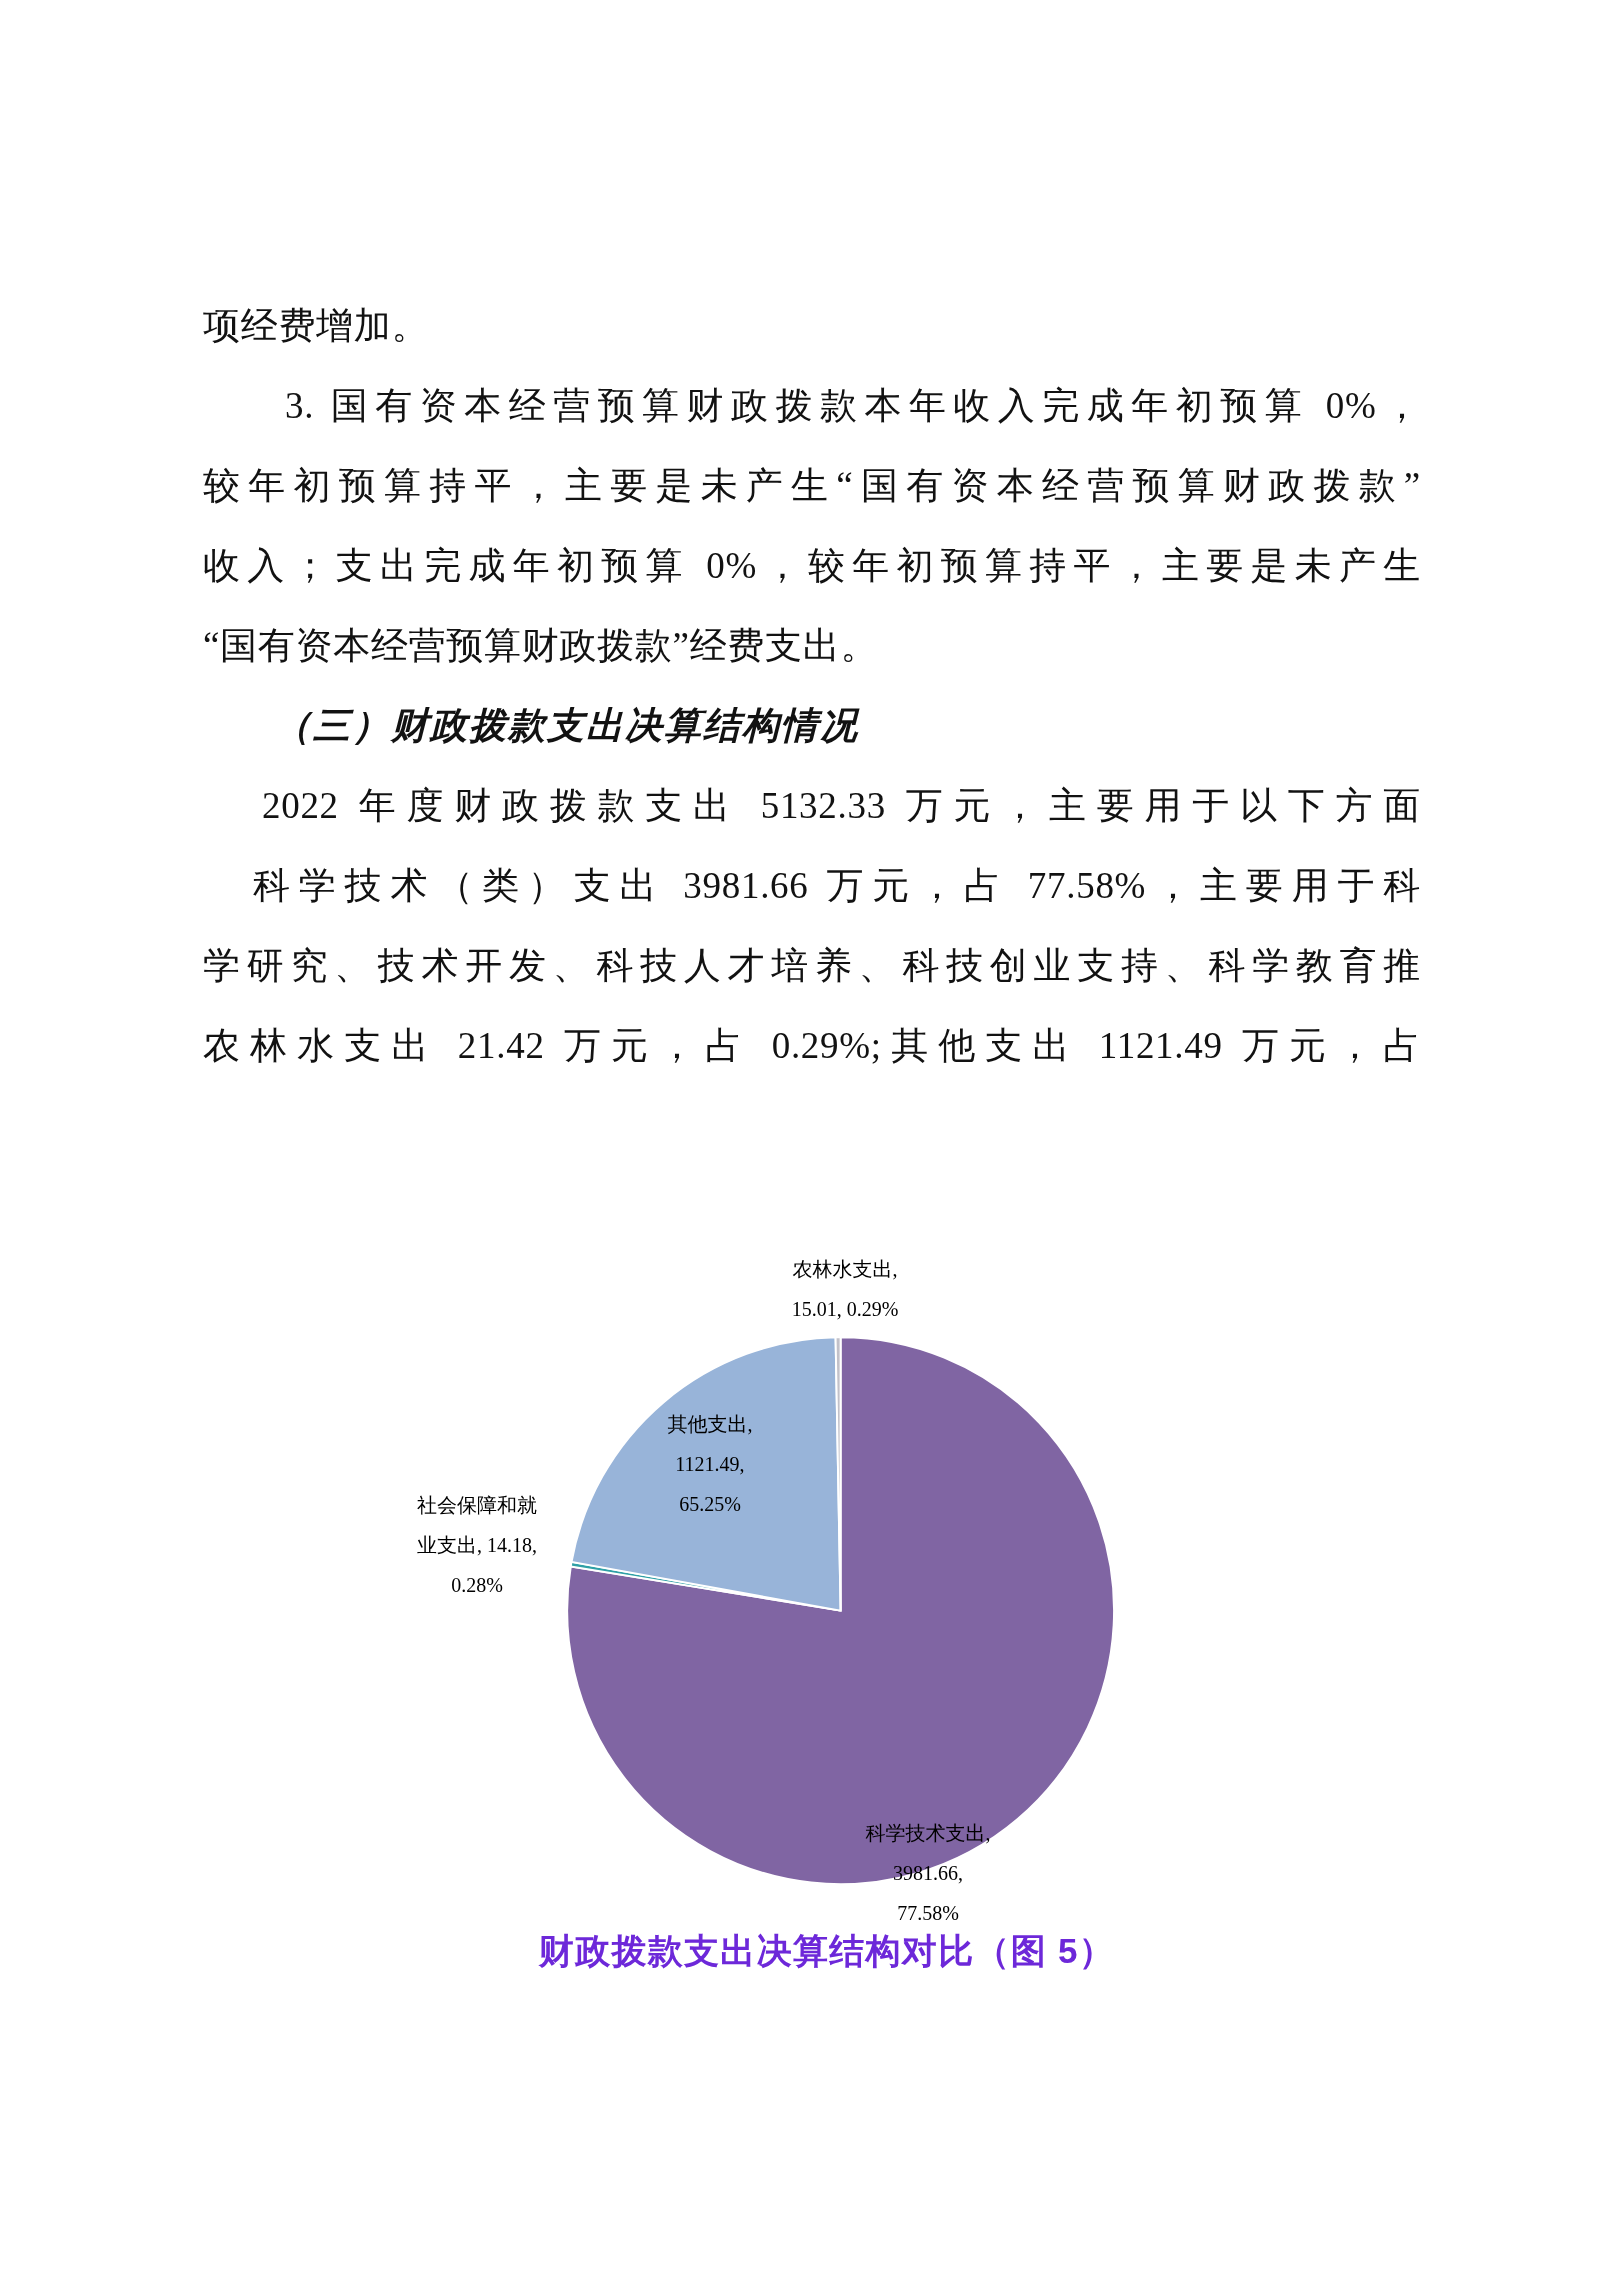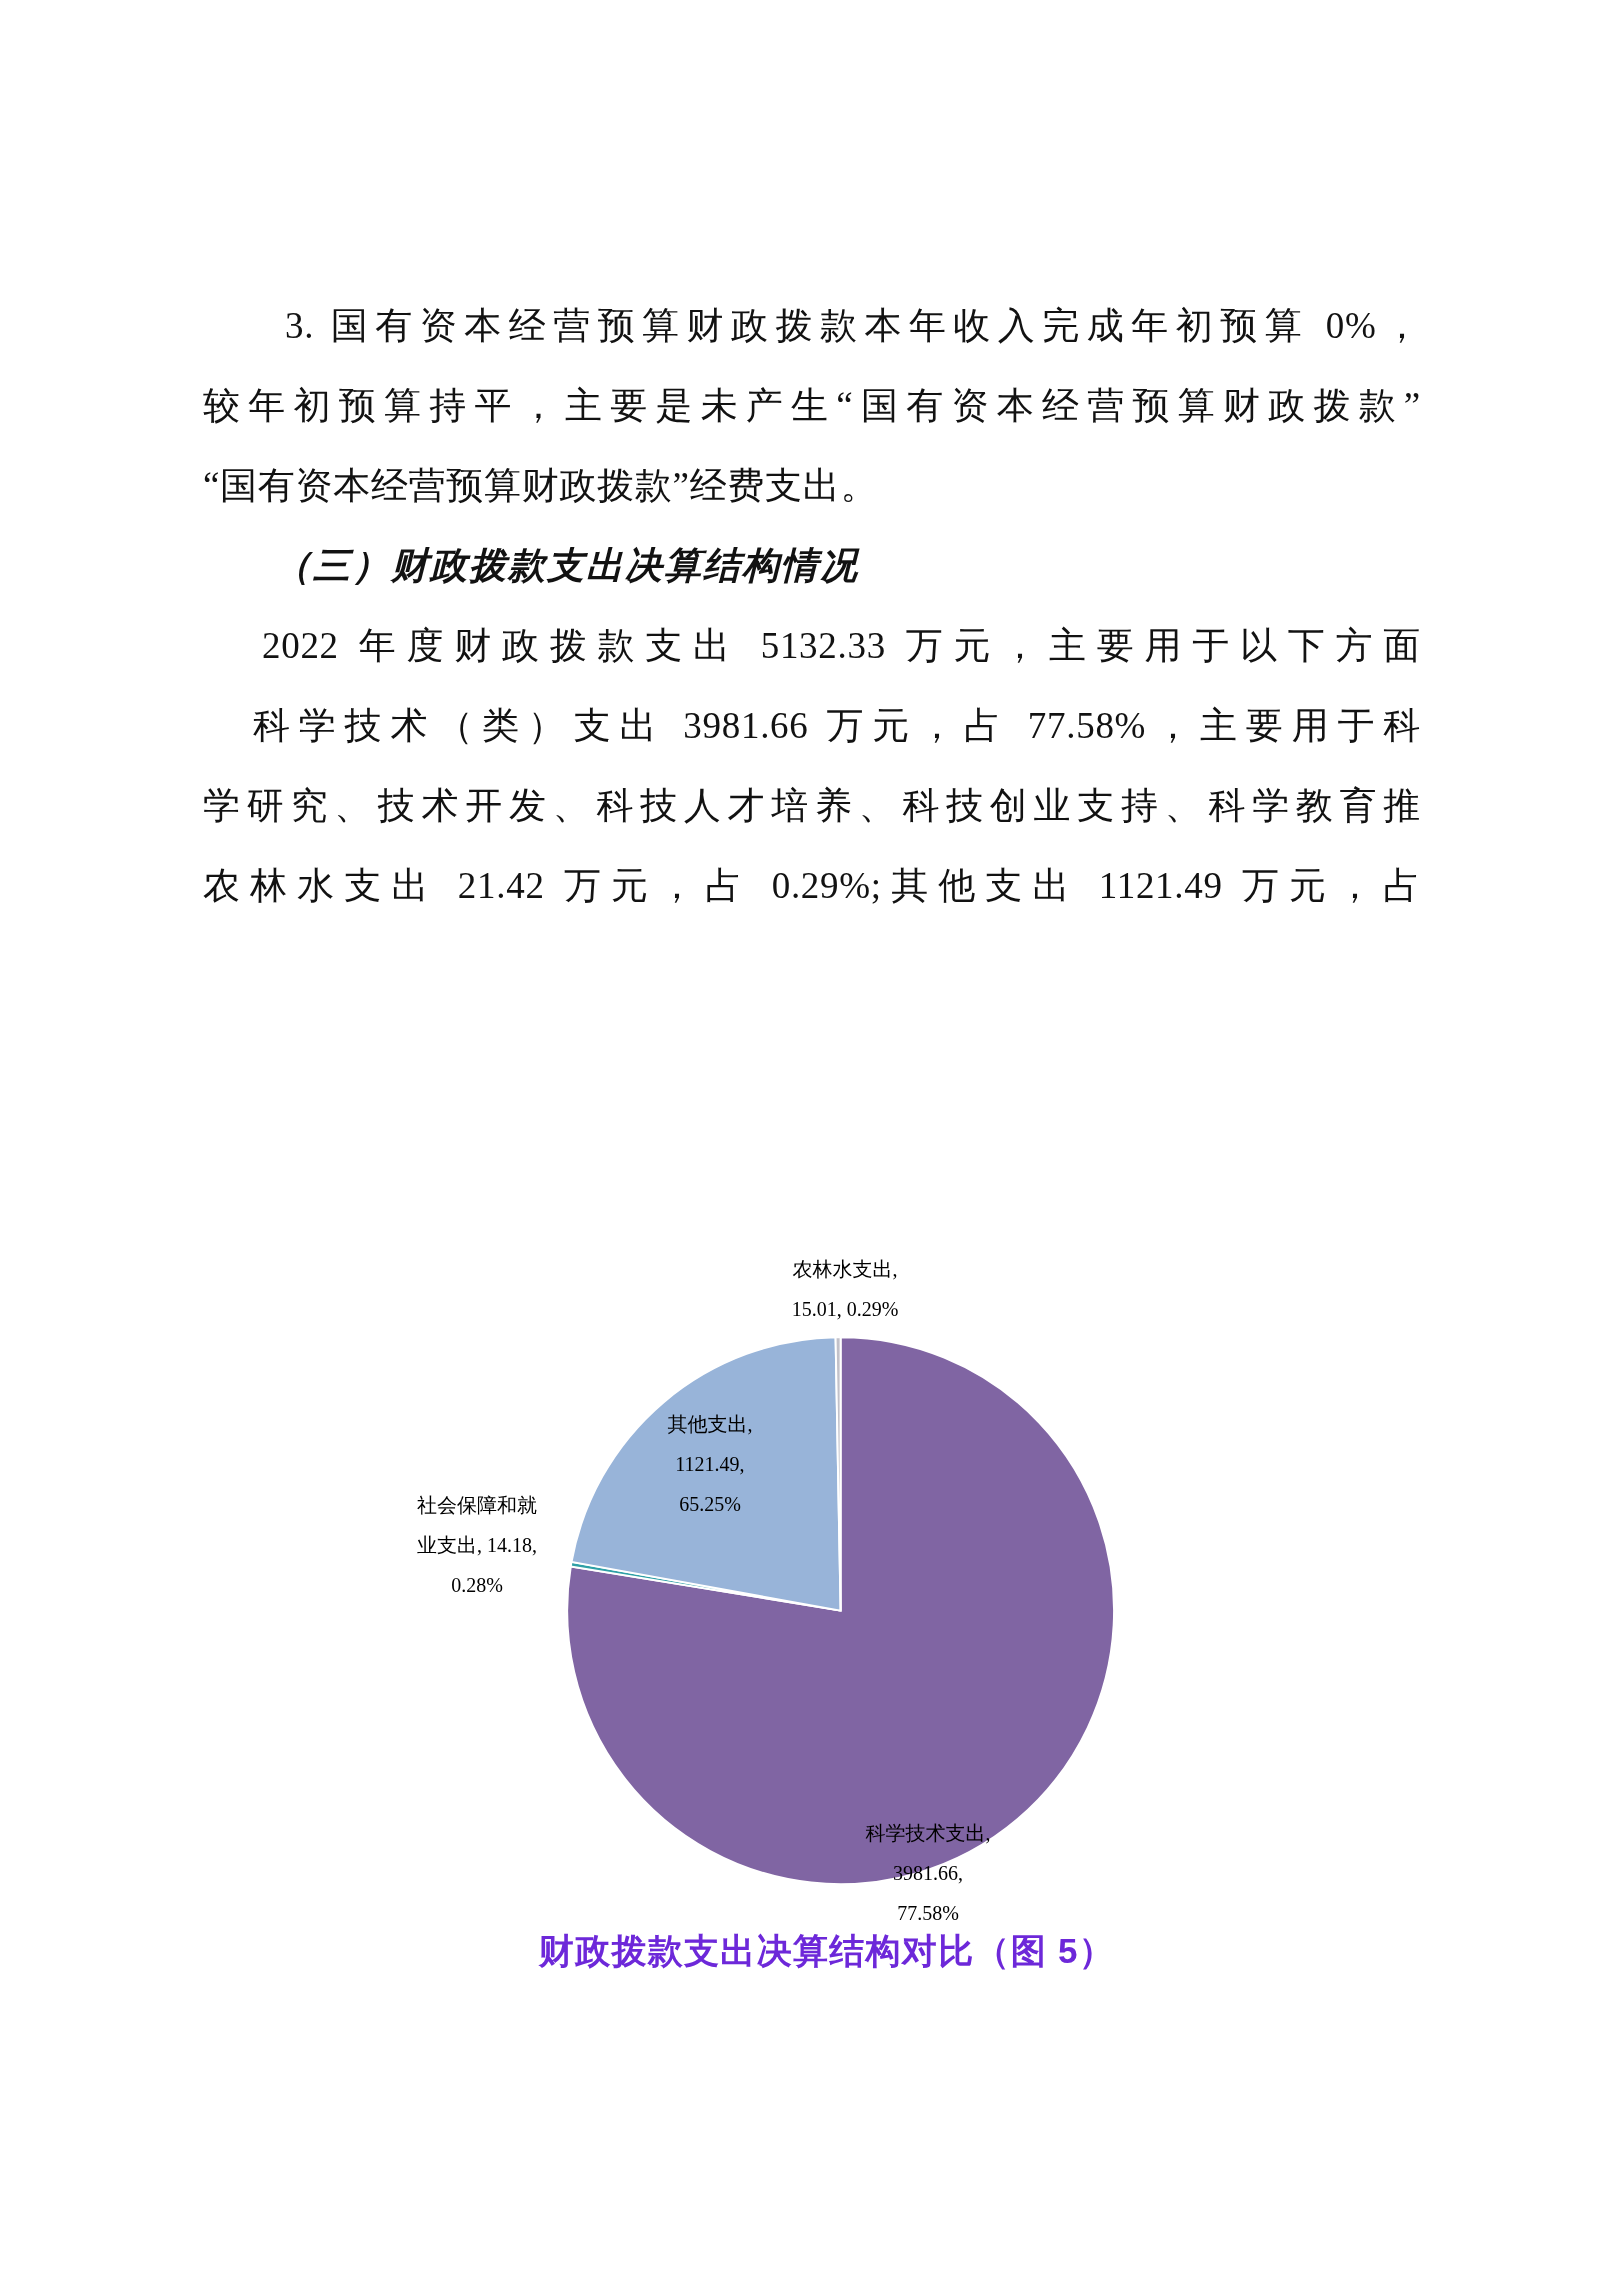--- a/index.html
+++ b/index.html
@@ -63,22 +63,24 @@
     letter-spacing: 1.3px;
     color: #6d28d9;
   }
 </style>
 </head>
 <body>
 
 <div class="page">
 
   <div class="text-block">
+    <div class="tl">项经费增加。</div>
     <div class="tl full ind2">3. 国有资本经营预算财政拨款本年收入完成年初预算 0%，</div>
     <div class="tl full">较年初预算持平，主要是未产生“国有资本经营预算财政拨款”</div>
+    <div class="tl full">收入；支出完成年初预算 0%，较年初预算持平，主要是未产生</div>
     <div class="tl">“国有资本经营预算财政拨款”经费支出。</div>
     <div class="tl heading">（三）财政拨款支出决算结构情况</div>
     <div class="tl full ind2s">2022 年度财政拨款支出 5132.33 万元，主要用于以下方面</div>
     <div class="tl full ind15">科学技术（类）支出 3981.66 万元，占 77.58%，主要用于科</div>
     <div class="tl full">学研究、技术开发、科技人才培养、科技创业支持、科学教育推</div>
     <div class="tl full">农林水支出 21.42 万元，占 0.29%;其他支出 1121.49 万元，占</div>
   </div>
 
   <div>
     <svg class="chart-svg" viewBox="0 0 2481 3508" xmlns="http://www.w3.org/2000/svg">

